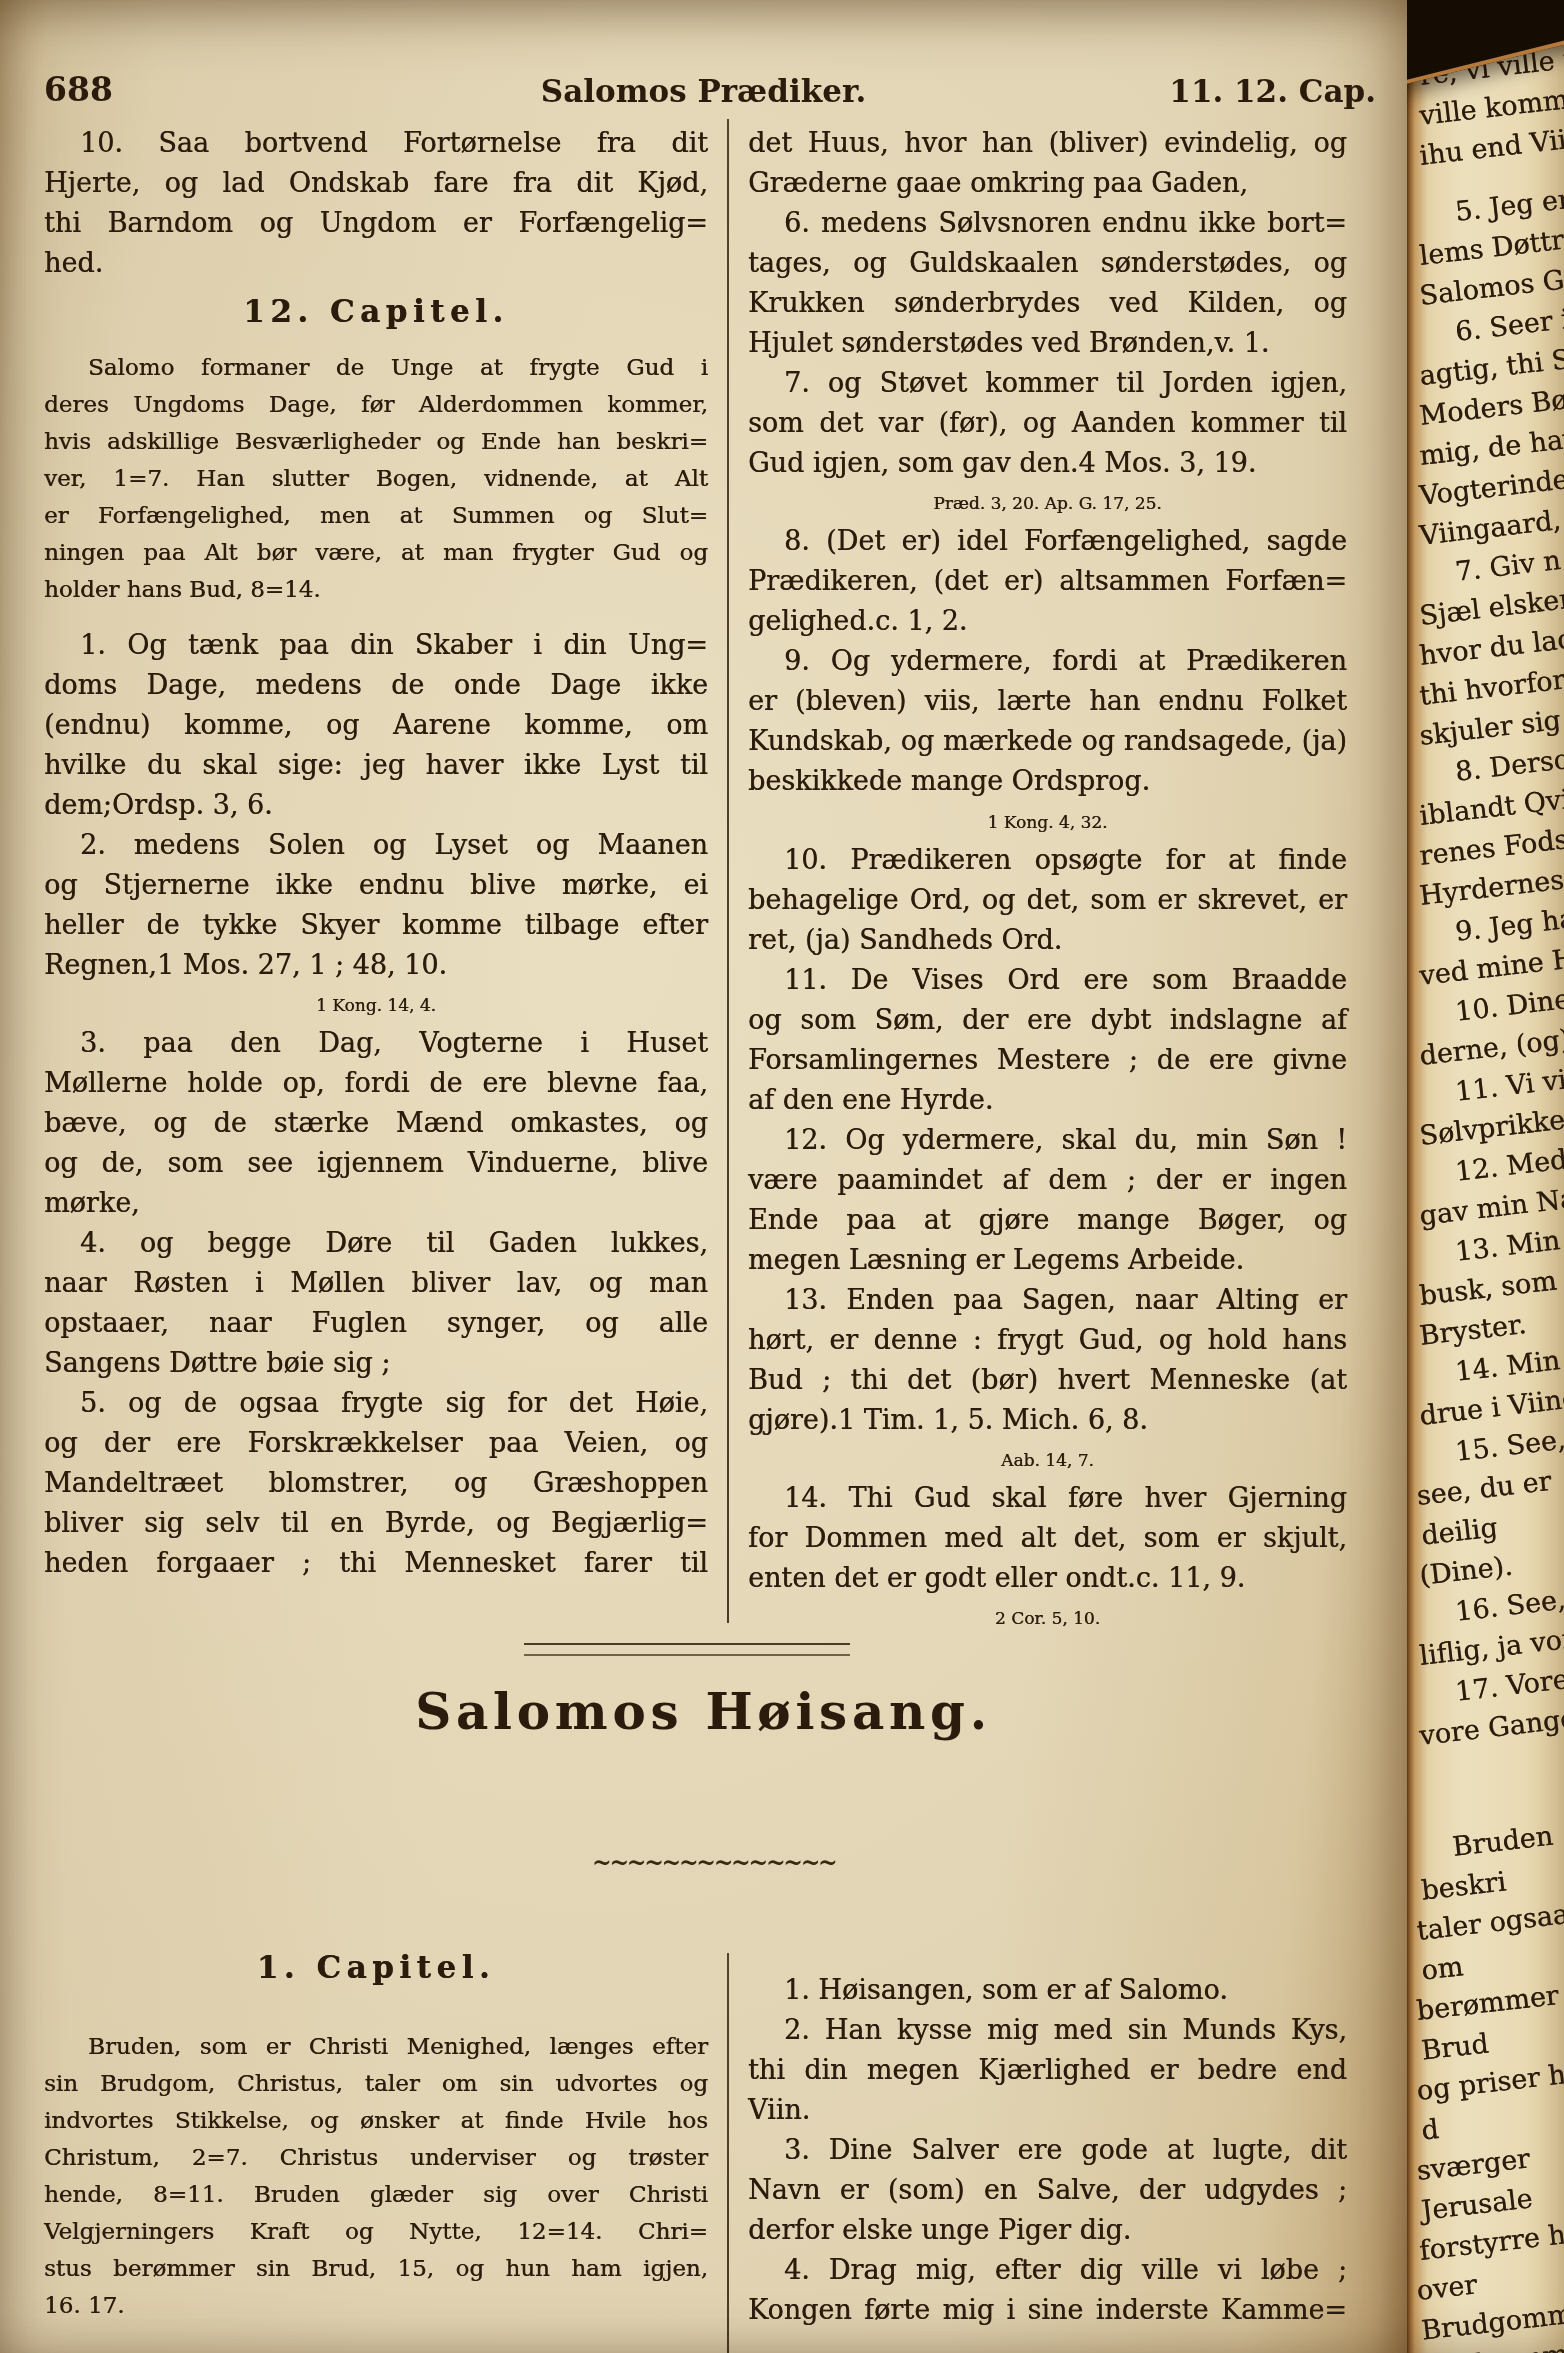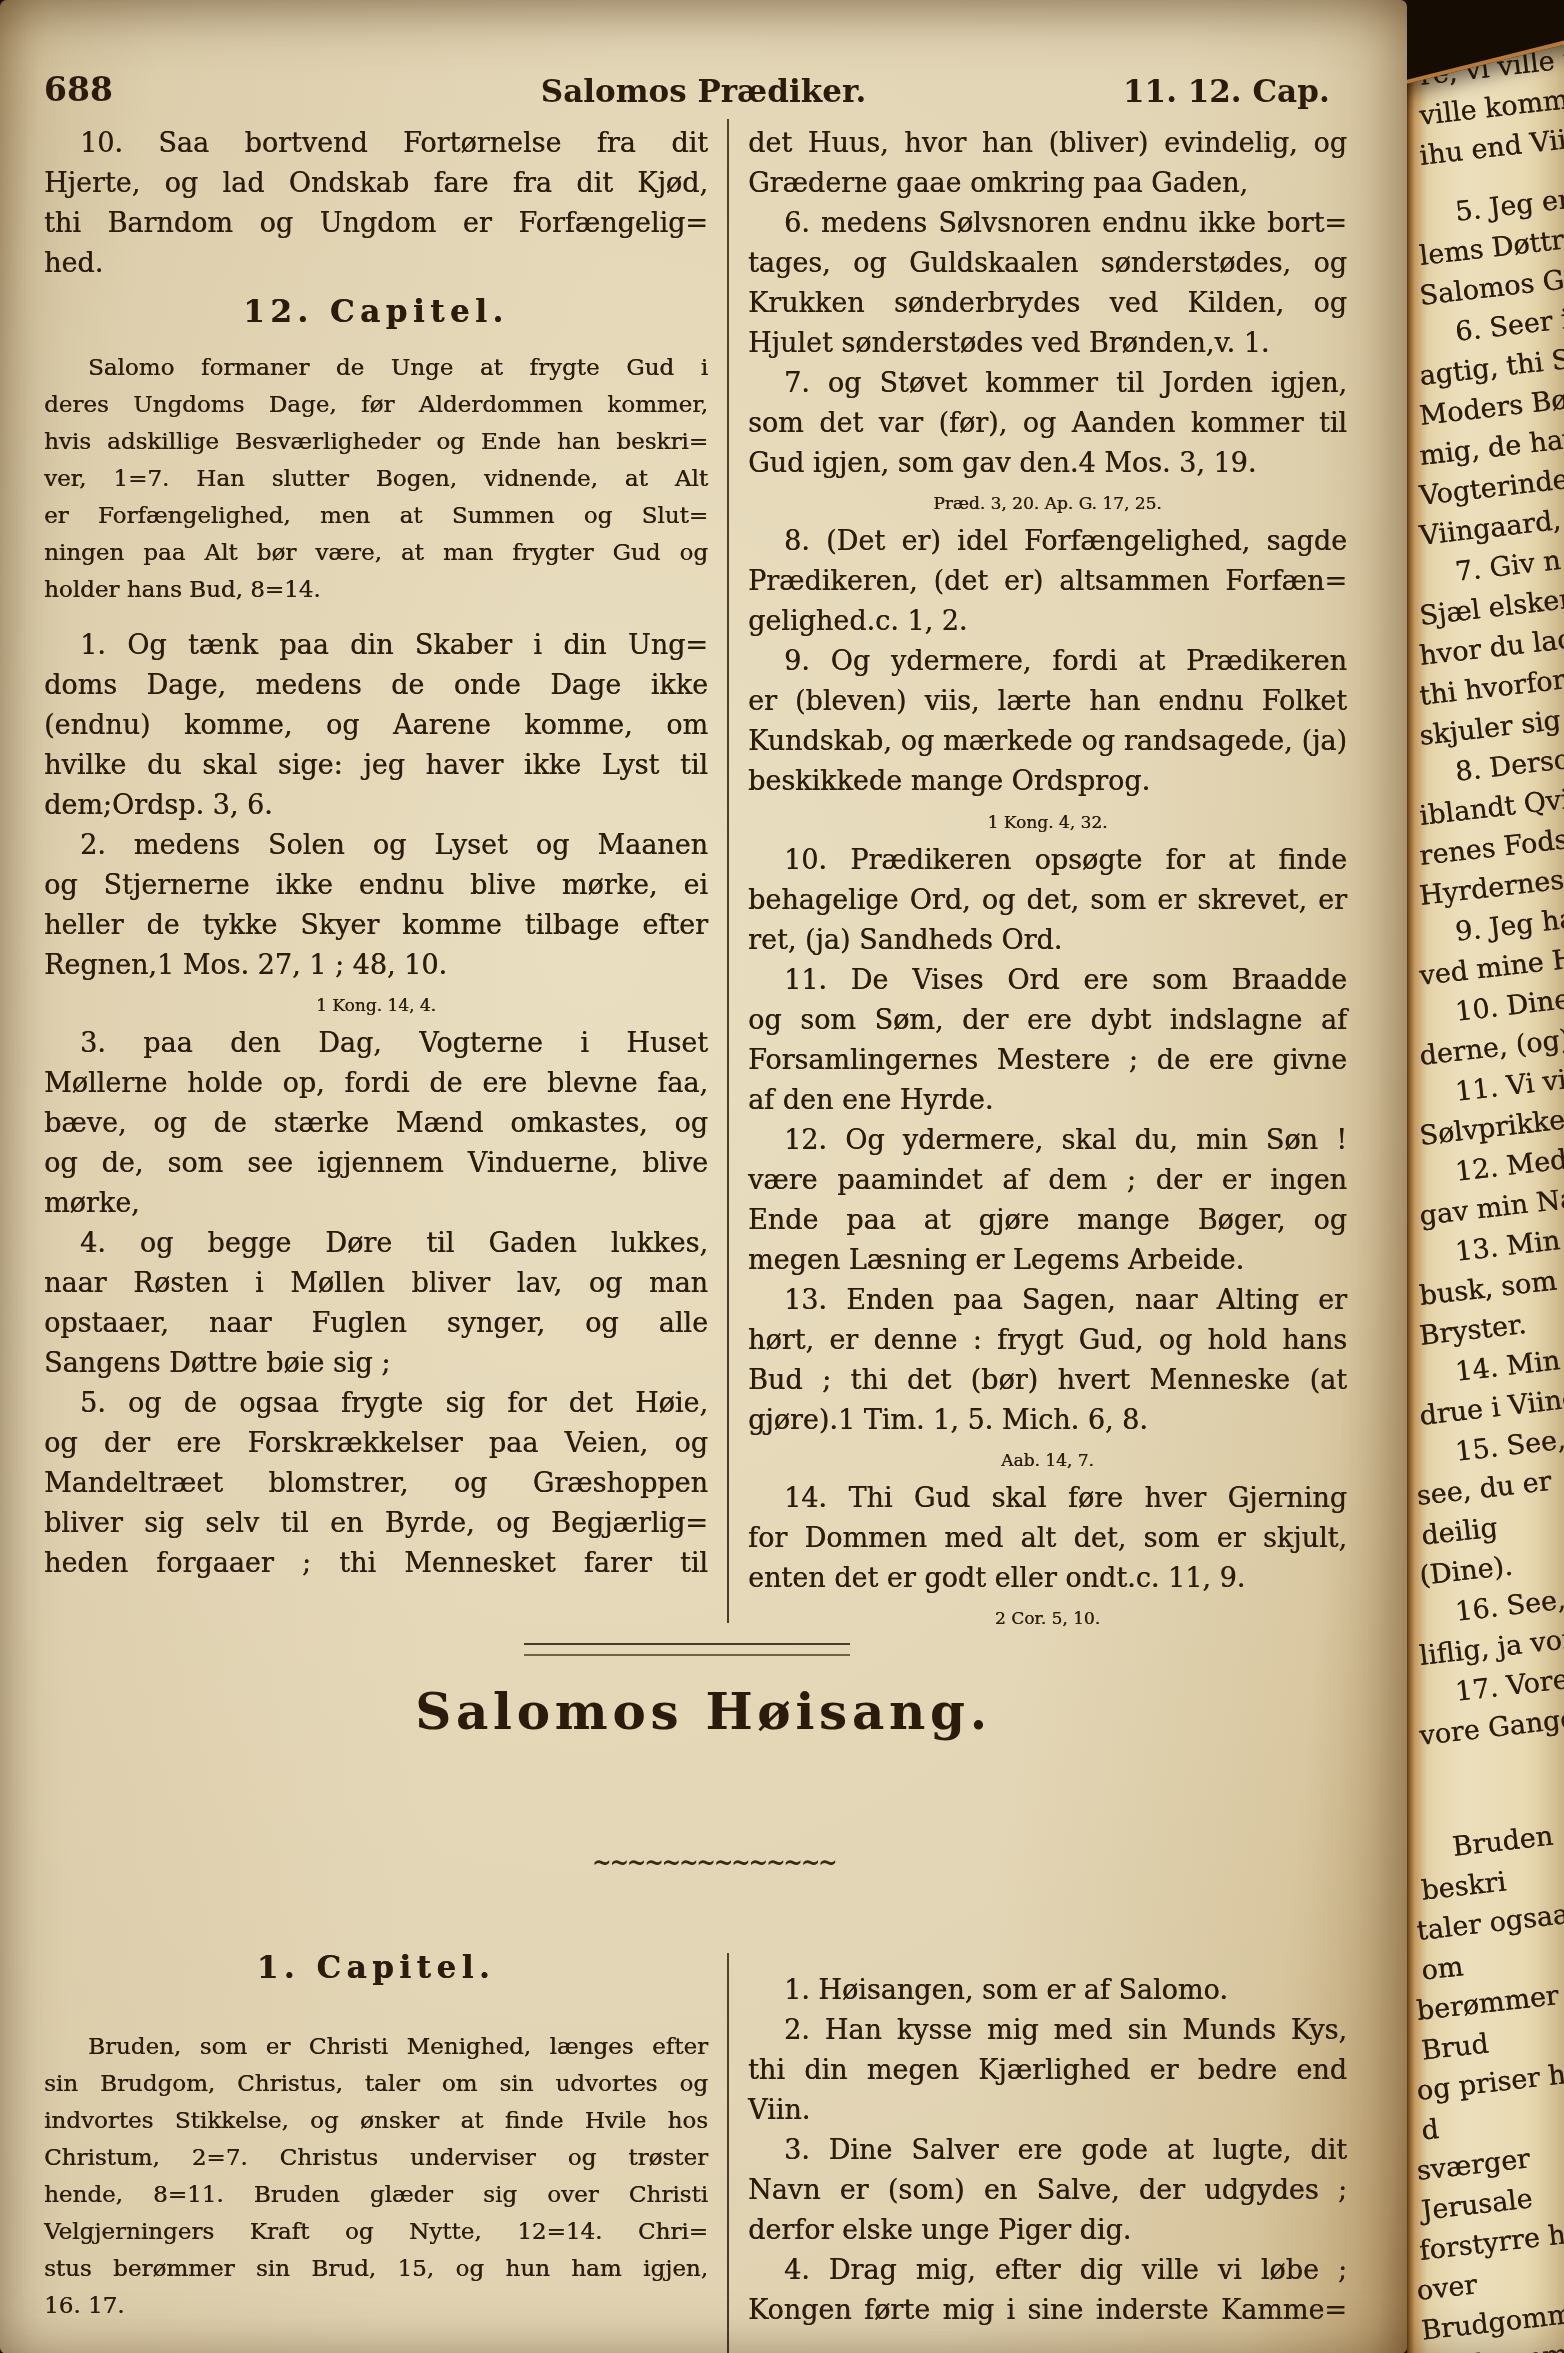--- a/index.html
+++ b/index.html
@@ -13,21 +13,20 @@
   .main-page{
     position:absolute;left:0;top:0;width:1407px;height:2354px;
     background:
       radial-gradient(120% 90% at 42% 40%, rgba(255,250,228,0.30), rgba(255,250,228,0) 70%),
       linear-gradient(96deg,#bfa87e 0%,#cfbd97 3%,#d9c9a6 10%,#e0d2b1 38%,#e0d2b1 72%,#d6c49c 90%,#c2a779 98%,#a98a5d 100%);
     box-shadow:
       inset 0 43px 55px -31px rgba(80,52,20,.50),
       inset 0 -35px 55px -35px rgba(80,52,20,.35),
       inset 43px 0 55px -39px rgba(80,52,20,.40),
       inset -55px 0 70px -43px rgba(90,55,20,.45);
-    border-radius: 7px;
   }
   .next-page{
     position:absolute;left:1407px;top:0;width:158px;height:2354px;overflow:hidden;
     background:linear-gradient(90deg,#5e3c19 0px,#9c6a33 3.1px,#cfa468 7.8px,#e6d4a9 20.3px,#ecdfbc 55px,#e9dab3 117px,#d9c394 158px);
     box-shadow:inset 0 31px 47px -23.5px rgba(60,35,10,.45), inset 0 -31px 47px -27px rgba(60,35,10,.35);
   }
   .dark-corner{
     position:absolute;right:-47px;top:-58px;width:258px;height:117px;
     background:#150c04;transform:rotate(-14deg);
     border-bottom:4.7px solid #b5793c;
@@ -60,21 +59,21 @@
   #hoisang-left{left:44px;top:1950px;width:664px}
   #hoisang-left .ln.h{margin:0 0 42px}
   #hoisang-right{left:748px;top:1970px;width:599px}
 
   .vrule{position:absolute;width:1.6px;background:linear-gradient(#3a2812,#2e1e0c);opacity:.85}
   #vrule1{left:727px;top:119px;height:1504px}
   #vrule2{left:727px;top:1953px;height:401px}
 
   #page-number{position:absolute;left:44px;top:70px;font-size:33px;font-weight:bold}
   #running-title{position:absolute;left:0;top:73px;width:1407px;text-align:center;font-size:31px;font-weight:bold}
-  #chapter-ref{position:absolute;left:1123px;top:73px;width:228px;font-size:31px;font-weight:bold}
+  #chapter-ref{position:absolute;left:1148px;top:73px;width:228px;text-align:right;font-size:31px;font-weight:bold}
 
   #divider-double{position:absolute;left:524px;top:1643px;width:326px;height:8.6px;
       border-top:2.3px solid rgba(50,33,14,.85);border-bottom:2.3px solid rgba(50,33,14,.65)}
   #hoisang-title{position:absolute;left:0;top:1682px;width:1407px;text-align:center;
       font-size:50px;font-weight:bold;letter-spacing:4.7px}
   #wavy-divider{position:absolute;left:592px;top:1848px;width:224px;text-align:center;
       font-size:23.5px;letter-spacing:-2.3px;color:#3a2812;font-weight:bold}
 </style>
 </head>
 <body>

